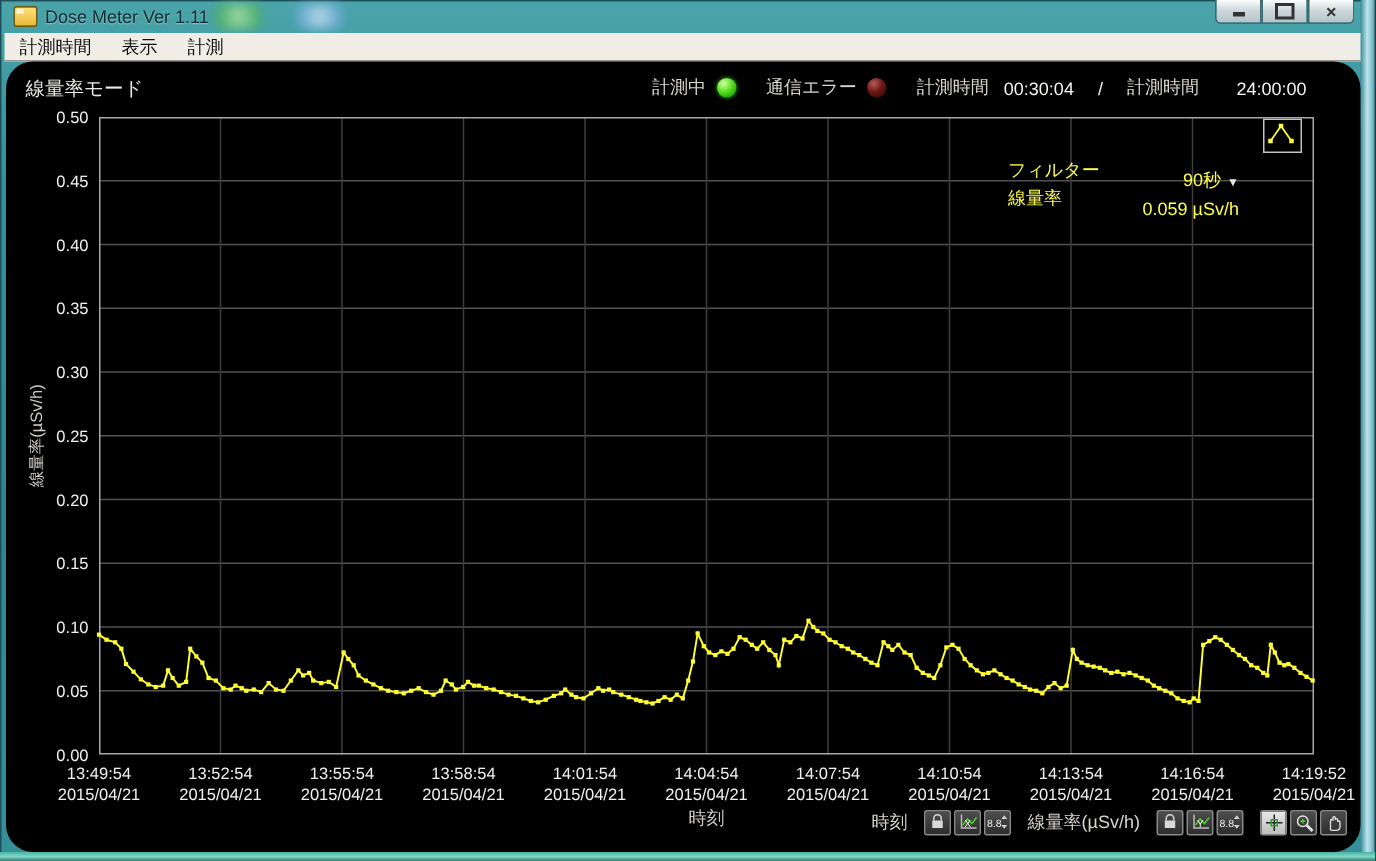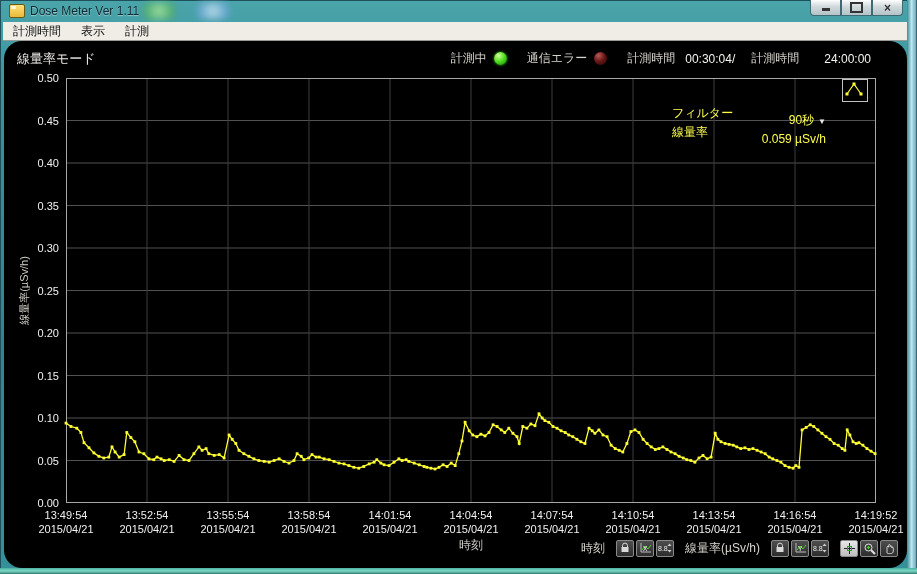--- a/index.html
+++ b/index.html
@@ -89,21 +89,21 @@
 
   <div class="content">
     <div class="mode-title">線量率モード</div>
 
     <div class="status-row">
       <span>計測中</span>
       <span class="led on" style="margin:0 20px 0 7px;"></span>
       <span>通信エラー</span>
       <span class="led off" style="margin:0 20px 0 7px;"></span>
       <span style="margin-right:10px;">計測時間</span>
-      <span class="status-val" style="">00:30:04</span>
+      <span class="status-val" style="margin-right:16px;">00:30:04</span>
       <span class="status-val" style="margin-right:16px;">/</span>
       <span style="margin-right:25px;">計測時間</span>
       <span class="status-val">24:00:00</span>
     </div>
 
     <svg id="chart-svg" width="903" height="527">
         <line x1="62" x2="872" y1="419.5" y2="419.5" stroke="#525252" stroke-width="1"></line>
         <line x1="62" x2="872" y1="377.0" y2="377.0" stroke="#525252" stroke-width="1"></line>
         <line x1="62" x2="872" y1="334.5" y2="334.5" stroke="#525252" stroke-width="1"></line>
         <line x1="62" x2="872" y1="292.0" y2="292.0" stroke="#525252" stroke-width="1"></line>

